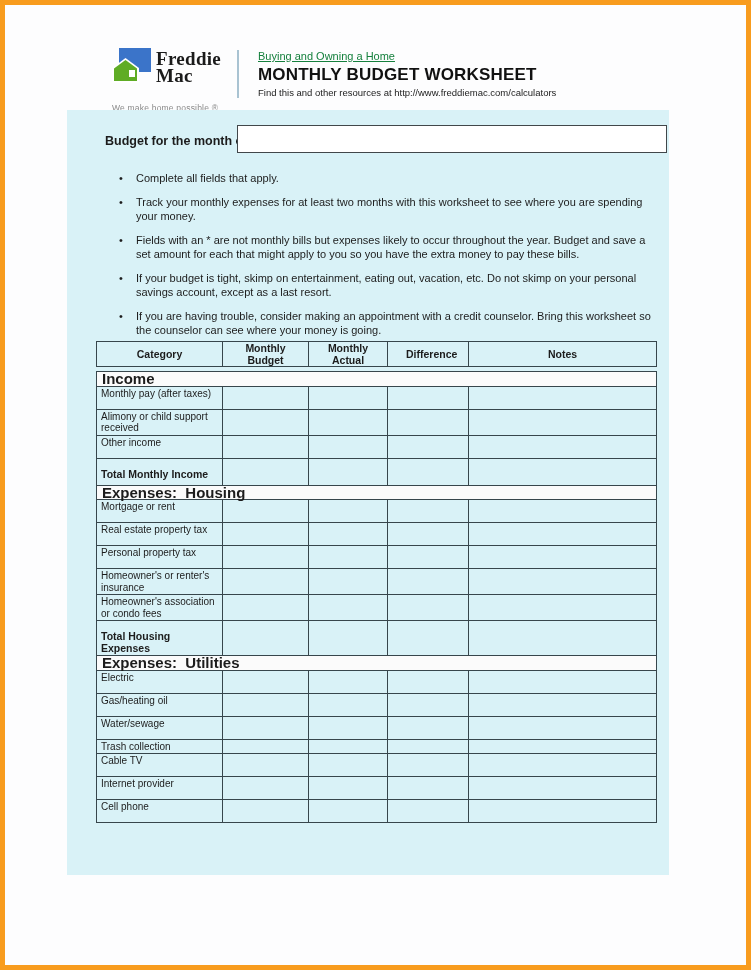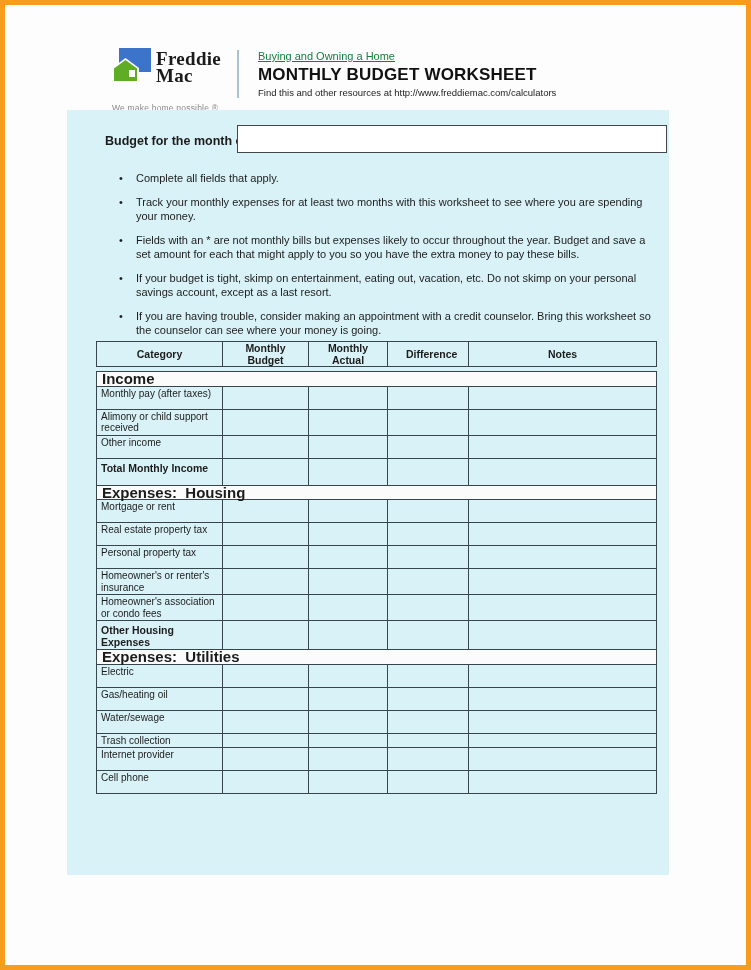--- a/index.html
+++ b/index.html
@@ -52,21 +52,21 @@
     text-align:center; vertical-align:middle; background:transparent; padding:0 18px;
   }
   .body-table td { border:1px solid #37464C; vertical-align:top; font-size:10px; line-height:11.5px; padding:1px 4px; background:#D9F2F7; }
   .body-table td.section {
     background:#FBFBFB; font-weight:bold; font-size:15px; height:14px;
     white-space:pre-wrap; padding:1px 5px;
   }
   .r-data td { height:23px; }
   .r-short td { height:13px; }
   .r-total td { height:27px; }
-  .r-total td.cat { font-weight:bold; font-size:10.5px; padding-top:4px; }
+  .r-total td.cat { font-weight:bold; font-size:10.5px; padding-top:10px; }
 </style>
 </head>
 <body>
 
 <div class="frame">
 
   <div class="header">
     <div class="logo">
       <div class="logo-row">
         <div class="logo-mark">
@@ -208,21 +208,21 @@
               <td></td>
             </tr>
             <tr class="r-data">
               <td class="cat">Homeowner's association or condo fees</td>
               <td></td>
               <td></td>
               <td></td>
               <td></td>
             </tr>
             <tr class="r-total">
-              <td class="cat">Other Housing Expenses</td>
+              <td class="cat">Total Housing Expenses</td>
               <td></td>
               <td></td>
               <td></td>
               <td></td>
             </tr>
             <tr class="r-section">
               <td class="section" colspan="5">Expenses:  Utilities</td>
             </tr>
             <tr class="r-data">
               <td class="cat">Electric</td>
@@ -240,20 +240,27 @@
             </tr>
             <tr class="r-data">
               <td class="cat">Water/sewage</td>
               <td></td>
               <td></td>
               <td></td>
               <td></td>
             </tr>
             <tr class="r-short">
               <td class="cat">Trash collection</td>
+              <td></td>
+              <td></td>
+              <td></td>
+              <td></td>
+            </tr>
+            <tr class="r-data">
+              <td class="cat">Cable TV</td>
               <td></td>
               <td></td>
               <td></td>
               <td></td>
             </tr>
             <tr class="r-data">
               <td class="cat">Internet provider</td>
               <td></td>
               <td></td>
               <td></td>

